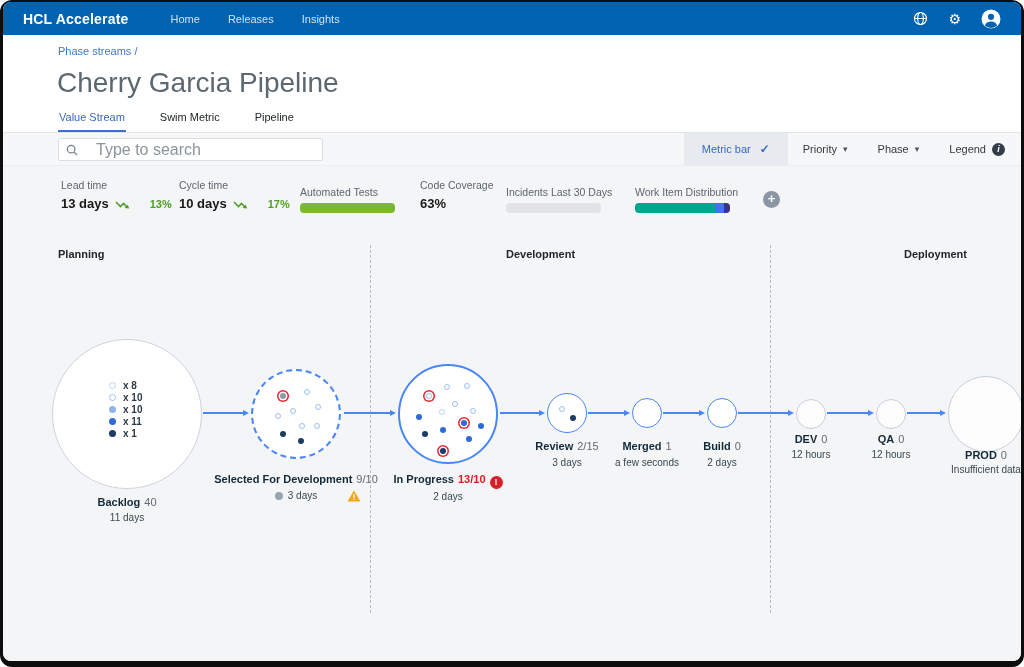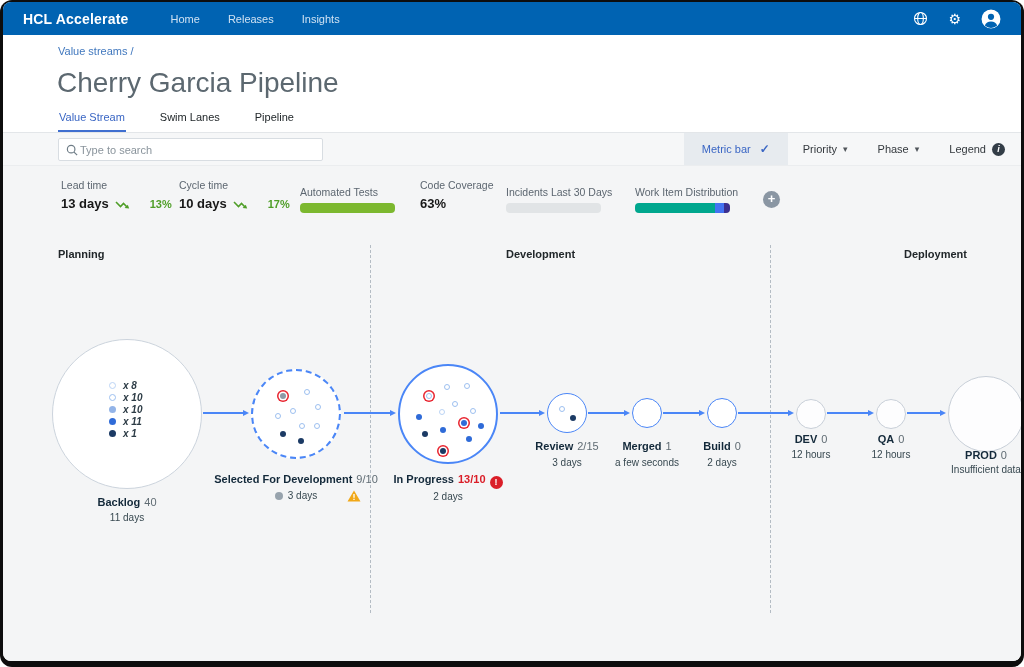--- a/index.html
+++ b/index.html
@@ -21,21 +21,21 @@
   .pagehead{background:#fff;height:98px;flex:0 0 98px;position:relative;border-bottom:1px solid #e3e6e9;}
   .breadcrumb{position:absolute;left:55px;top:10px;font-size:11px;color:#4178be;text-decoration:none;cursor:pointer;}
   .title{position:absolute;left:54px;top:32px;margin:0;font-size:28px;font-weight:400;color:#5c6870;}
   .tabs{position:absolute;left:55px;bottom:0;display:flex;gap:33px;}
   .tab{font-size:11px;font-weight:normal;color:#21272a;padding:6px 1px 7px 1px;border-bottom:2px solid transparent;cursor:pointer;}
   .tab.active{color:#3a66c4;border-bottom:2px solid #3f6fd0;}
 
   
   .toolbar{height:33px;flex:0 0 33px;background:#f6f7f8;border-bottom:1px solid #ebedef;display:flex;align-items:center;position:relative;}
   .search{position:absolute;left:55px;top:5px;width:265px;height:23px;background:#fff;border:1px solid #d8dde2;border-radius:2px;display:flex;align-items:center;padding:0 7px;}
-  .search input{border:none;outline:none;flex:1;font-size:11px;color:#454d54;background:transparent;margin-left:0;}
+  .search input{border:none;outline:none;flex:1;font-size:16px;color:#454d54;background:transparent;margin-left:16px;}
   .search input::placeholder{color:#8a949c;}
   .toolbar-right{position:absolute;right:0;top:0;height:100%;display:flex;align-items:stretch;}
   .metricbar-btn{background:#e7ebef;display:flex;align-items:center;gap:9px;padding:0 18px;font-size:11px;color:#3a66c4;cursor:pointer;}
   .check{font-weight:bold;font-size:12px;}
   .dropdown,.legendctl{display:flex;align-items:center;gap:6px;font-size:11px;color:#33383d;padding:0 15px;cursor:pointer;}
   .caret{font-size:9px;color:#50565b;}
   .info-icon{width:13px;height:13px;border-radius:50%;background:#333d47;color:#fff;font-size:9px;font-weight:bold;font-style:italic;display:flex;align-items:center;justify-content:center;}
   .legendctl{padding-right:16px;}
 
   
@@ -69,21 +69,21 @@
   .c-dev{left:793px;top:397px;width:30px;height:30px;}
   .c-qa{left:873px;top:397px;width:30px;height:30px;}
   .c-prod{left:945px;top:374px;width:76px;height:76px;}
 
   .wdot{position:absolute;width:6px;height:6px;border-radius:50%;}
   .wdot.ring{box-shadow:0 0 0 1.5px #fff,0 0 0 3px #e8242f;}
 
   .blegend{position:absolute;left:106px;top:379px;display:flex;flex-direction:column;gap:3px;}
   .blegend .row{display:flex;align-items:center;gap:7px;height:9px;}
   .blegend .ldot{width:7px;height:7px;border-radius:50%;}
-  .blegend .ltext{font-size:10px;font-weight:bold;color:#2c3b45;white-space:nowrap;font-style:italic;}
+  .blegend .ltext{font-size:10px;font-weight:bold;color:#2c3b45;white-space:nowrap;}
 
   .arrow{position:absolute;top:410px;height:2px;background:#4a86f7;}
   .arrow::after{content:'';position:absolute;right:-2px;top:-2.5px;border-left:6px solid #4a86f7;border-top:3.5px solid transparent;border-bottom:3.5px solid transparent;}
 
   .stage-label{position:absolute;width:220px;text-align:center;font-size:11px;white-space:nowrap;}
   .stage-label .name{font-weight:bold;color:#13293a;}
   .stage-label .count{color:#5f6b73;margin-left:4px;}
   .stage-label .count.red{color:#da1e28;font-weight:bold;text-align:center;}
   .stage-time{position:absolute;width:220px;text-align:center;font-size:10px;color:#374850;display:flex;align-items:center;justify-content:center;gap:5px;}
   .gray-dot{width:8px;height:8px;border-radius:50%;background:#97a3ad;display:inline-block;}
@@ -118,25 +118,25 @@
         <svg class="avatar-svg" width="20" height="20" viewBox="0 0 20 20">
               <circle cx="10" cy="10" r="9.5" fill="#fff"></circle>
               <circle cx="10" cy="7.8" r="3.1" fill="#0063b2"></circle>
               <path d="M3.8 16.6 a6.6 6.2 0 0 1 12.4 0 a9.5 9.5 0 0 1 -12.4 0 z" fill="#0063b2"></path>
             </svg>
       </span>
     </div>
   </header>
 
   <section class="pagehead" data-interactable="false">
-    <a class="breadcrumb" data-interactable="true">Value streams /</a>
+    <a class="breadcrumb" data-interactable="true">Phase streams /</a>
     <h1 class="title" data-interactable="false">Cherry Garcia Pipeline</h1>
     <div class="tabs" id="tabs" data-interactable="false">
           <div class="tab active" data-interactable="true">Value Stream</div>
-          <div class="tab" data-interactable="true">Swim Lanes</div>
+          <div class="tab" data-interactable="true">Swim Metric</div>
           <div class="tab" data-interactable="true">Pipeline</div>
         </div>
   </section>
 
   <section class="toolbar" data-interactable="false">
     <div class="search" data-interactable="true">
       <svg width="12" height="12" viewBox="0 0 14 14">
             <g fill="none" stroke="#6f7d87" stroke-width="1.4">
               <circle cx="6" cy="6" r="4.4"></circle>
               <line x1="9.4" y1="9.4" x2="13" y2="13"></line>

